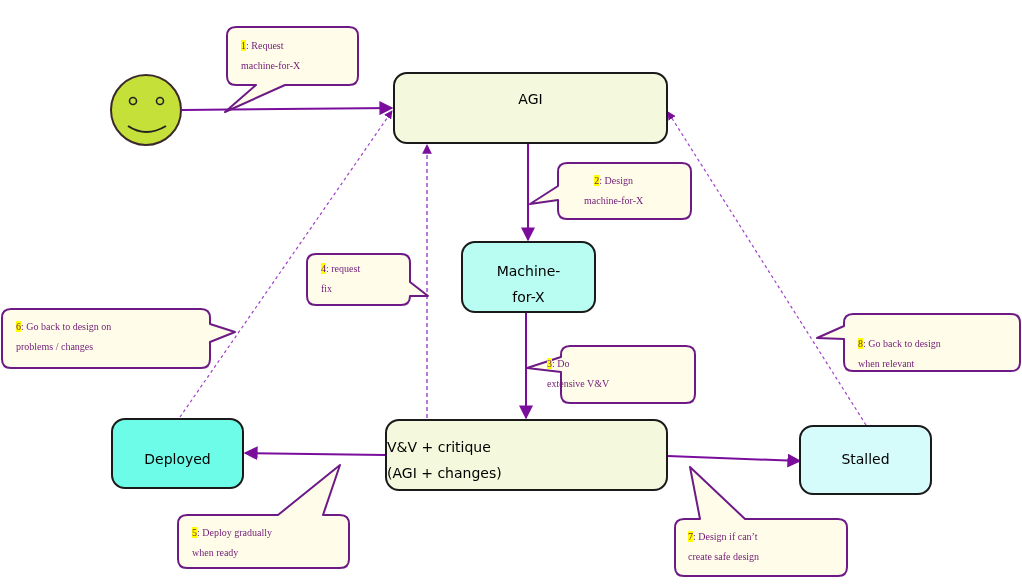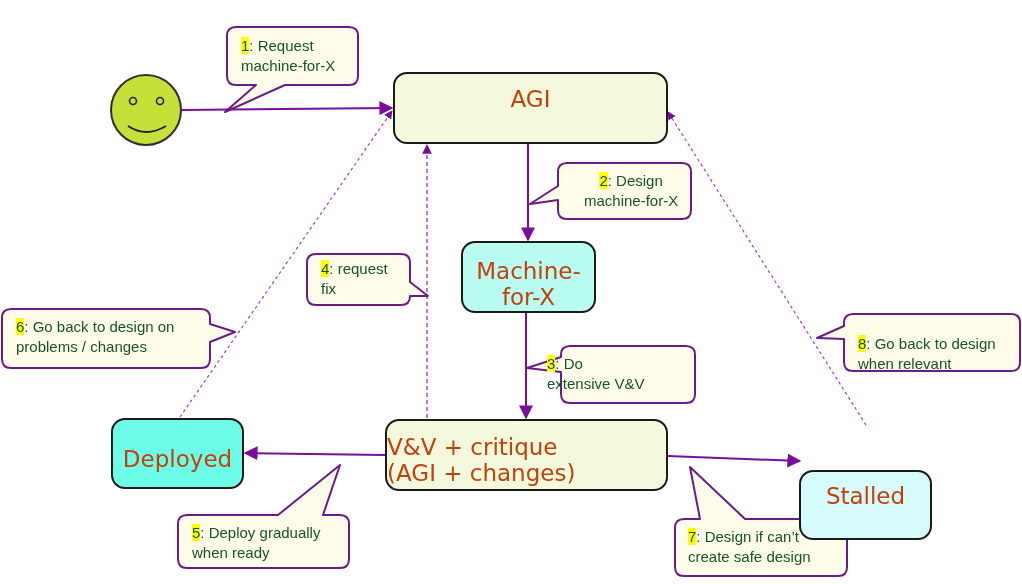--- a/index.html
+++ b/index.html
@@ -1,20 +1,20 @@
 <!DOCTYPE html>
 <html><head>
 <meta charset="utf-8">
 <style>
   html, body { margin:0; padding:0; background:#ffffff; }
   body { width:1022px; height:584px; position:relative; overflow:hidden; font-family:"DejaVu Sans", "Liberation Sans", sans-serif; }
   #canvas { position:absolute; left:0; top:0; width:1022px; height:584px; }
-  .node { position:absolute; box-sizing:border-box; border:2px solid #1a1a1a; border-radius:14px; display:flex; align-items:flex-start; justify-content:center; text-align:center; color:#c2410c; font-size:23px; line-height:26px; }
+  .node { position:absolute; box-sizing:border-box; border:2px solid #1a1a1a; border-radius:14px; display:flex; align-items:flex-start; justify-content:center; text-align:center; color:#000000; font-size:14px; line-height:26px; }
   .node span { display:block; }
-  .callout-text { position:absolute; font-size:15px; line-height:20px; color:#14532d; font-family:Liberation Sans, sans-serif; white-space:nowrap; }
+  .callout-text { position:absolute; font-size:10px; line-height:20px; color:#701a75; font-family:Liberation Serif, serif; white-space:nowrap; }
   .hl { background:#ffff00; }
 </style>
 </head>
 <body>
 
 <svg id="canvas" viewBox="0 0 1022 584" xmlns="http://www.w3.org/2000/svg">
   <defs>
     <marker id="arrowhead" viewBox="0 0 10 10" refX="9" refY="5" markerWidth="7" markerHeight="7" orient="auto-start-reverse">
       <path d="M0,0 L10,5 L0,10 z" fill="#7a0d9c"></path>
     </marker>
@@ -68,21 +68,21 @@
 
 <div class="node" style="left:385px;top:419px;width:283px;height:72px;background:#f4f8dc;padding-top:9px;flex-direction:column;align-items:flex-start;">
   <span>V&amp;V + critique</span>
   <span>(AGI + changes)</span>
 </div>
 
 <div class="node" style="left:111px;top:418px;width:133px;height:71px;background:#6dfce8;padding-top:26px;">
   <span>Deployed</span>
 </div>
 
-<div class="node" style="left:799px;top:425px;width:133px;height:70px;background:#d5fbfb;padding-top:11px;margin-top:45px;">
+<div class="node" style="left:799px;top:425px;width:133px;height:70px;background:#d5fbfb;padding-top:19px;">
   <span>Stalled</span>
 </div>
 
 <div class="callout-text" style="left:241px;top:36px;">
   <span class="hl">1</span><span>: Request</span><br>
   <span>machine-for-X</span>
 </div>
 
 <div class="callout-text" style="left:584px;top:171px;text-align:center;">
   <span class="hl">2</span><span>: Design</span><br>

